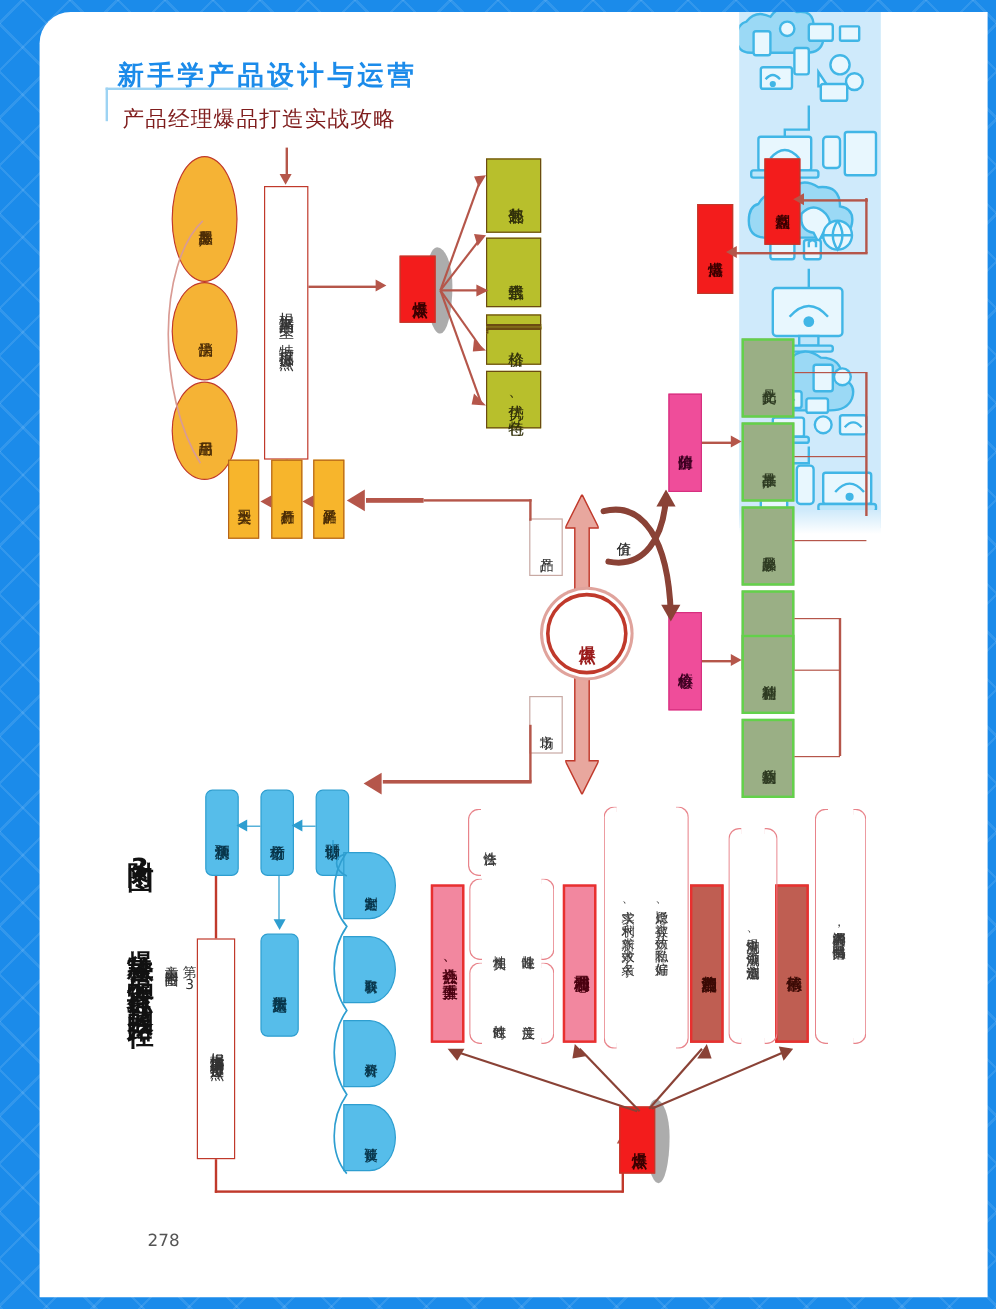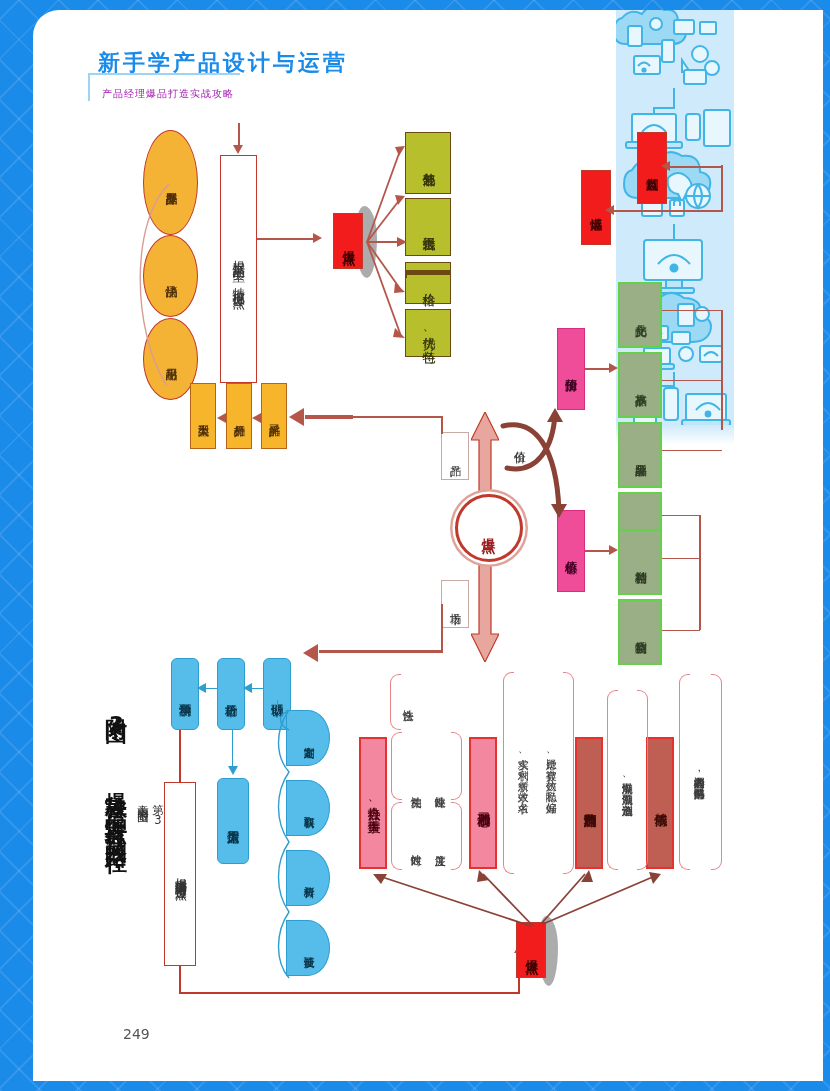--- a/index.html
+++ b/index.html
@@ -32,21 +32,21 @@
     background:linear-gradient(#cfeafb,#ffffff);
   }
   
   #hdr{position:absolute;left:45px;top:38px;}
   .h-title{
     font-size:22px;font-weight:bold;color:#1b8bea;letter-spacing:3px;
     white-space:nowrap;
     margin-left:20px;
   }
   .h-sub{
-    margin-top:9px;margin-left:24px;font-size:10px;color:#a21caf;
+    margin-top:9px;margin-left:24px;font-size:18px;color:#7f1d1d;
     letter-spacing:1px;white-space:nowrap;
   }
   #hdr-bracket{
     position:absolute;left:55px;top:63px;width:2px;height:28px;background:#9dd3f3;
   }
   #hdr-bracket-h{
     position:absolute;left:55px;top:63px;width:152px;height:2px;background:#9dd3f3;
   }
   
   .v{
@@ -191,21 +191,21 @@
     <div class="h-title">新手学产品设计与运营</div>
     <div class="h-sub">产品经理爆品打造实战攻略</div>
   </div>
   <div id="hdr-bracket"></div>
   <div id="hdr-bracket-h"></div>
 
   <div id="caption">
     <div id="cap-main">附图3  爆款产品爆点打造的路径</div>
     <div id="cap-sub">第 3 章内容附图</div>
   </div>
-  <div id="pageno">249</div>
+  <div id="pageno">278</div>
 
   <div class="node ellipse v" style="left:110px;top:120px;width:55px;height:105px;font-size:12px;">服务型产品</div>
   <div class="node ellipse v" style="left:110px;top:225px;width:55px;height:82px;font-size:12px;">快消品</div>
   <div class="node ellipse v" style="left:110px;top:308px;width:55px;height:82px;font-size:12px;">耐用品</div>
 
   <svg style="position:absolute;left:84px;top:170px" width="60" height="230">
     <path d="M52 4 C14 40 14 150 50 206" fill="none" stroke="#d99b94" stroke-width="1.4"></path>
   </svg>
 
   <div class="node white v" style="left:187px;top:145px;width:37px;height:228px;font-size:12.5px;letter-spacing:2px;">根据产品类型、特点挖掘爆点</div>

